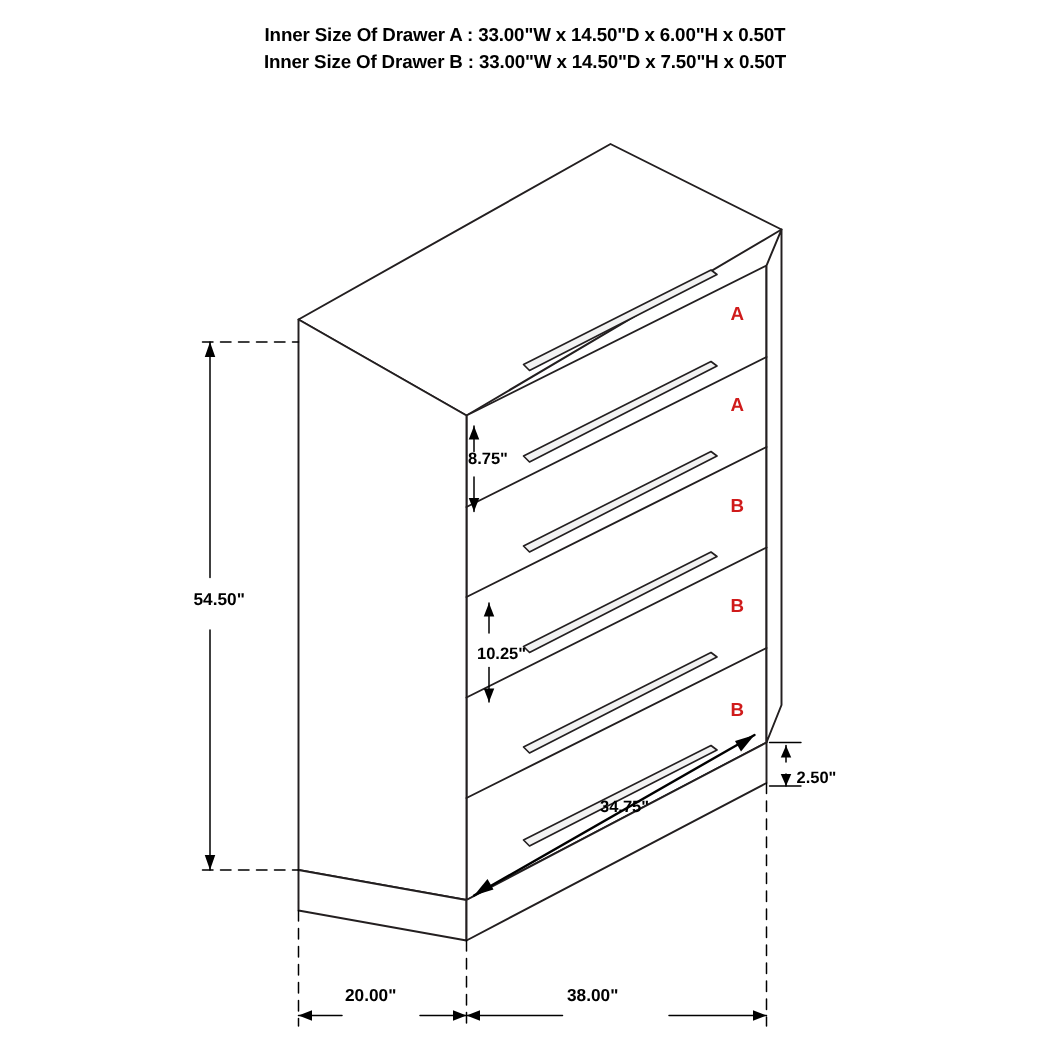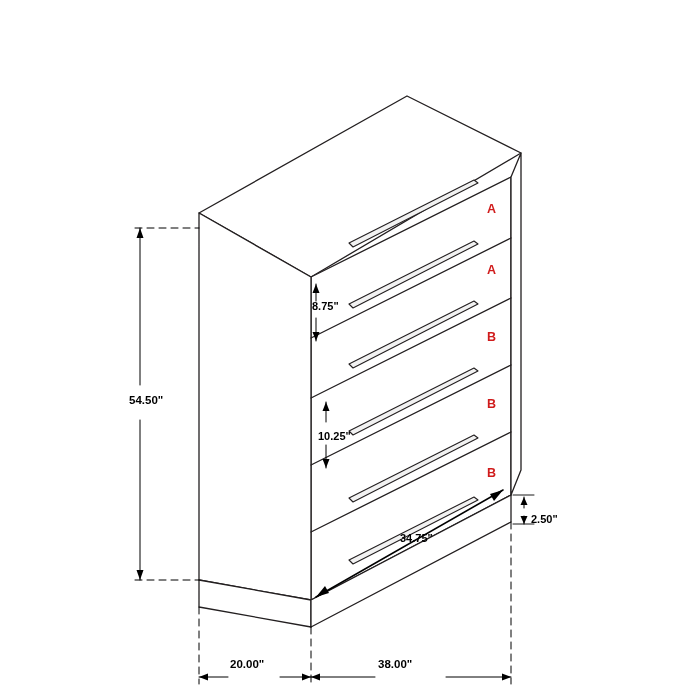--- a/index.html
+++ b/index.html
@@ -58,20 +58,24 @@
   .lbl-dim-small {
     color: #000000;
     font-size: 11px;
   }
 </style>
 </head>
 <body>
 
 <div id="stage">
 
+  <div class="header">
+    <div>Inner Size Of Drawer  A : 33.00"W x 14.50"D x 6.00"H x 0.50T</div>
+    <div>Inner Size Of Drawer B : 33.00"W x 14.50"D x 7.50"H x 0.50T</div>
+  </div>
 
   <svg class="diagram" viewBox="0 0 700 700">
     <g stroke="#231f20" fill="none" stroke-width="1.3" stroke-linejoin="round" stroke-linecap="round">
 
       <g>
         <polygon points="199,213 407,96 521,153 311,277" fill="#ffffff"></polygon>
       </g>
 
       <g>
         <polygon points="311,277 511,177 511,495 311,600" fill="#ffffff"></polygon>

